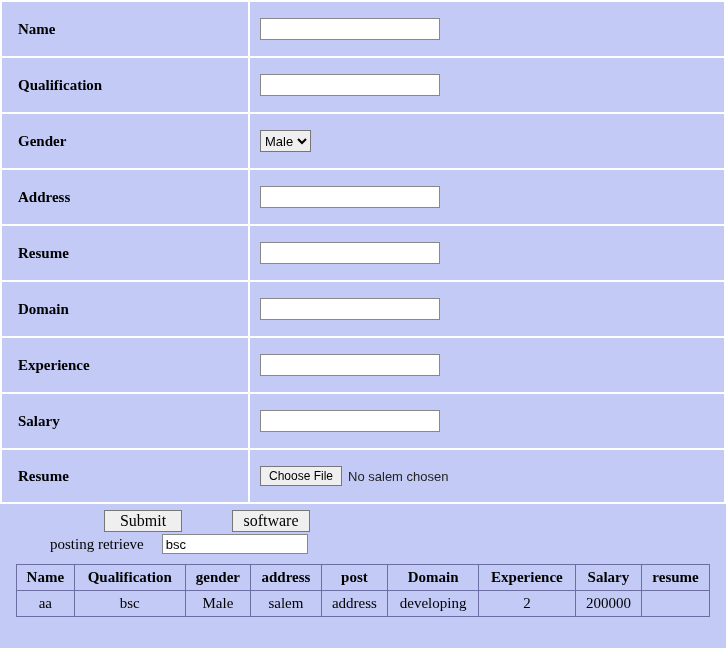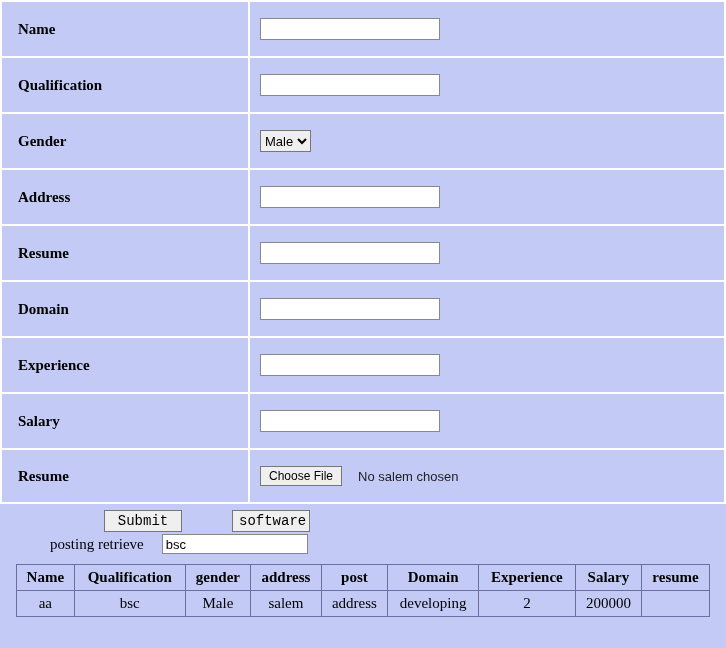--- a/index.html
+++ b/index.html
@@ -39,21 +39,21 @@
     padding: 1px 3px;
     background: #fff;
   }
   select.std {
     font-family: Arial, sans-serif;
     font-size: 13px;
     height: 22px;
     background: #efefef;
     border: 1px solid #777;
   }
-  .file-row { display: flex; align-items: center; gap: 16px; }
+  .file-row { display: flex; align-items: center; gap: 6px; }
   .file-btn {
     font-family: Arial, sans-serif;
     font-size: 12px;
     padding: 2px 8px;
     background: #efefef;
     border: 1px solid #777;
     cursor: pointer;
   }
   .file-txt {
     font-family: Arial, sans-serif;
@@ -61,22 +61,22 @@
     color: #222;
   }
   .action-row {
     display: flex;
     align-items: center;
     margin: 6px 0 2px 0;
   }
   .action-row .spacer1 { width: 104px; }
   .action-row .spacer2 { width: 50px; }
   .action-btn {
-    font-family: Liberation Mono, monospace;
-    font-size: 14px;
+    font-family: Liberation Serif, serif;
+    font-size: 16px;
     width: 78px;
     height: 22px;
     background: #efefef;
     border: 1px solid #777;
     cursor: pointer;
   }
   .retrieve-row {
     display: flex;
     align-items: center;
     margin: 0 0 10px 0;

